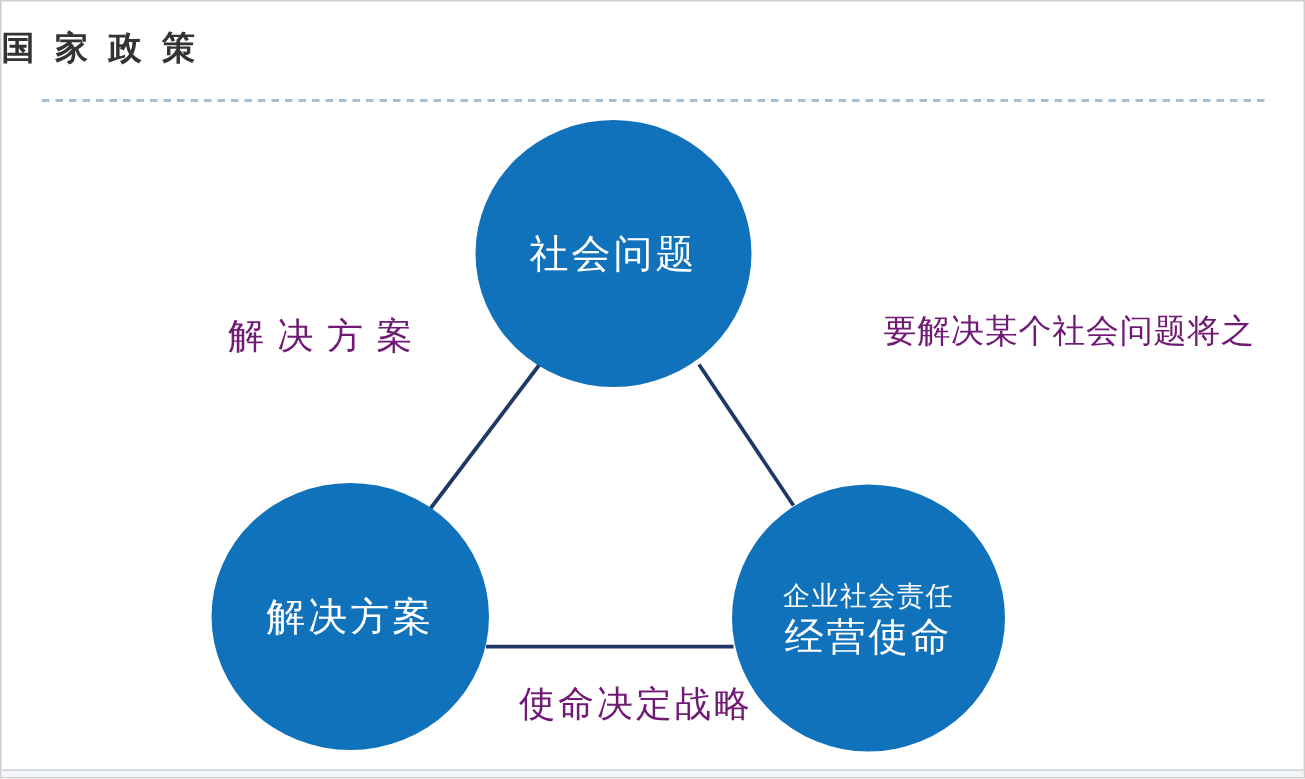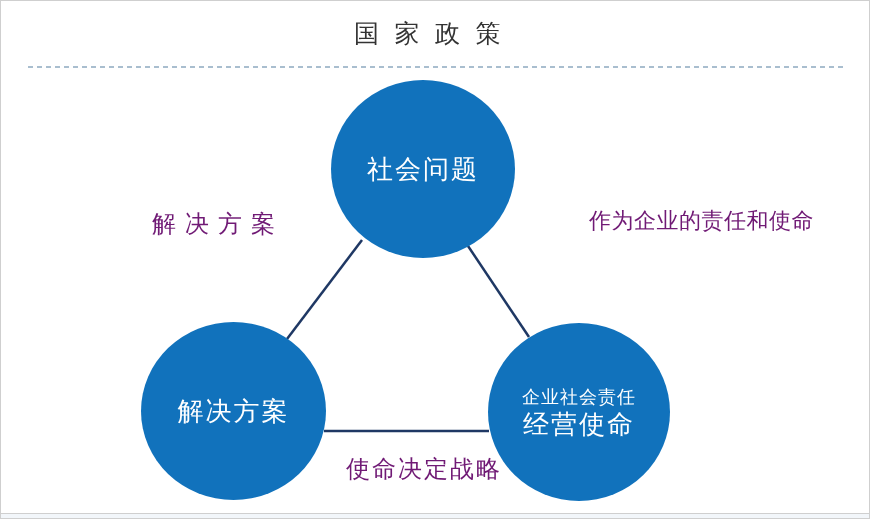--- a/index.html
+++ b/index.html
@@ -13,23 +13,23 @@
     background: #ffffff;
     border: 1px solid #cfcfcf;
     overflow: hidden;
   }
 
   .slide-title {
     position: absolute;
     top: 16px;
     left: 0;
     width: 100%;
-    text-align: center;
-    font-size: 25px;
-    font-weight: 400;
+    text-align: left;
+    font-size: 22px;
+    font-weight: 700;
     color: #333333;
     letter-spacing: 0.62em;
     white-space: nowrap;
   }
 
   .line-layer {
     position: absolute;
     top: 0; left: 0;
     width: 870px;
     height: 519px;
@@ -41,21 +41,21 @@
     border-radius: 50%;
     background: #1172bc;
     display: flex;
     flex-direction: column;
     align-items: center;
     justify-content: center;
     color: #ffffff;
     z-index: 2;
     text-align: center;
   }
-  .node-top    { left: 330px; top:  79px; width: 184px; height: 178px; }
+  .node-top    { left: 316px; top:  79px; width: 184px; height: 178px; }
   .node-bl     { left: 140px; top: 321px; width: 185px; height: 178px; }
   .node-br     { left: 487px; top: 322px; width: 182px; height: 178px; }
 
   .node-label-main  { font-size: 26px; letter-spacing: 2px; line-height: 30px; }
   .node-label-small { font-size: 18px; letter-spacing: 1px; line-height: 23px; }
 
   .anno {
     position: absolute;
     color: #701a75;
     z-index: 3;
@@ -111,20 +111,20 @@
   </div>
 
   <div class="node node-br">
     <span class="node-label-small">企业社会责任</span>
     <span class="node-label-main">经营使命</span>
   </div>
 
   <div class="anno anno-left">解决方案</div>
 
   <div class="anno anno-right">
-    <div>作为企业的责任和使命</div>
+    <div>要解决某个社会问题将之</div>
   </div>
 
   <div class="anno anno-bottom">使命决定战略</div>
 
   <div class="bottom-strip"></div>
 
 </div>
 
 </body></html>

